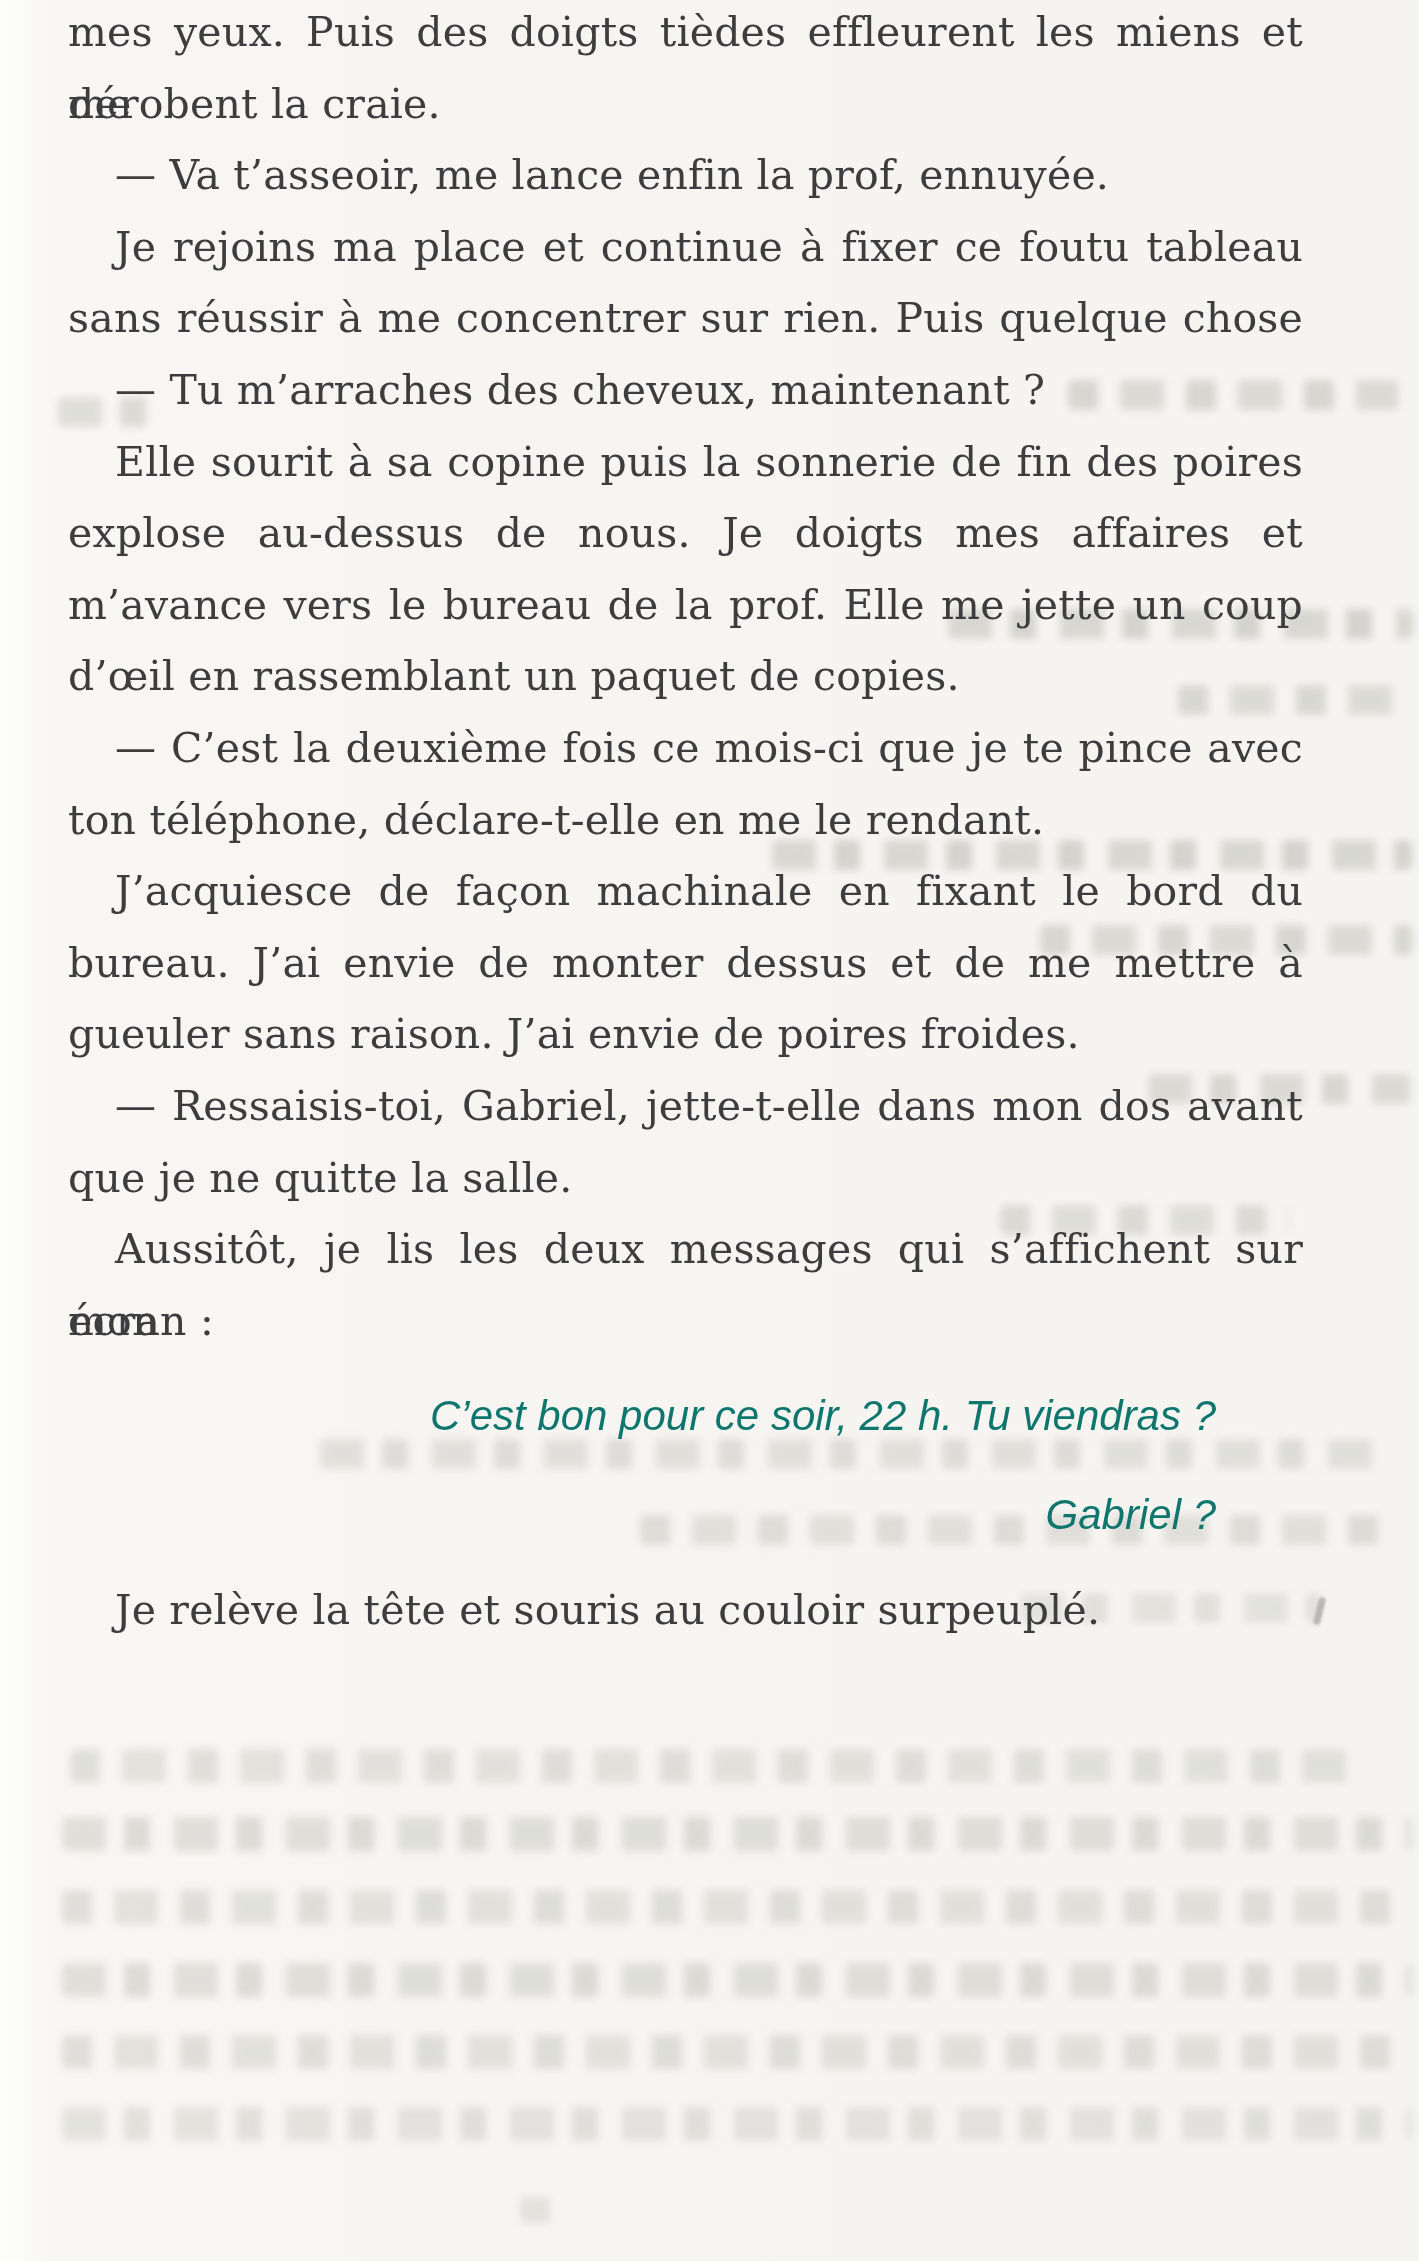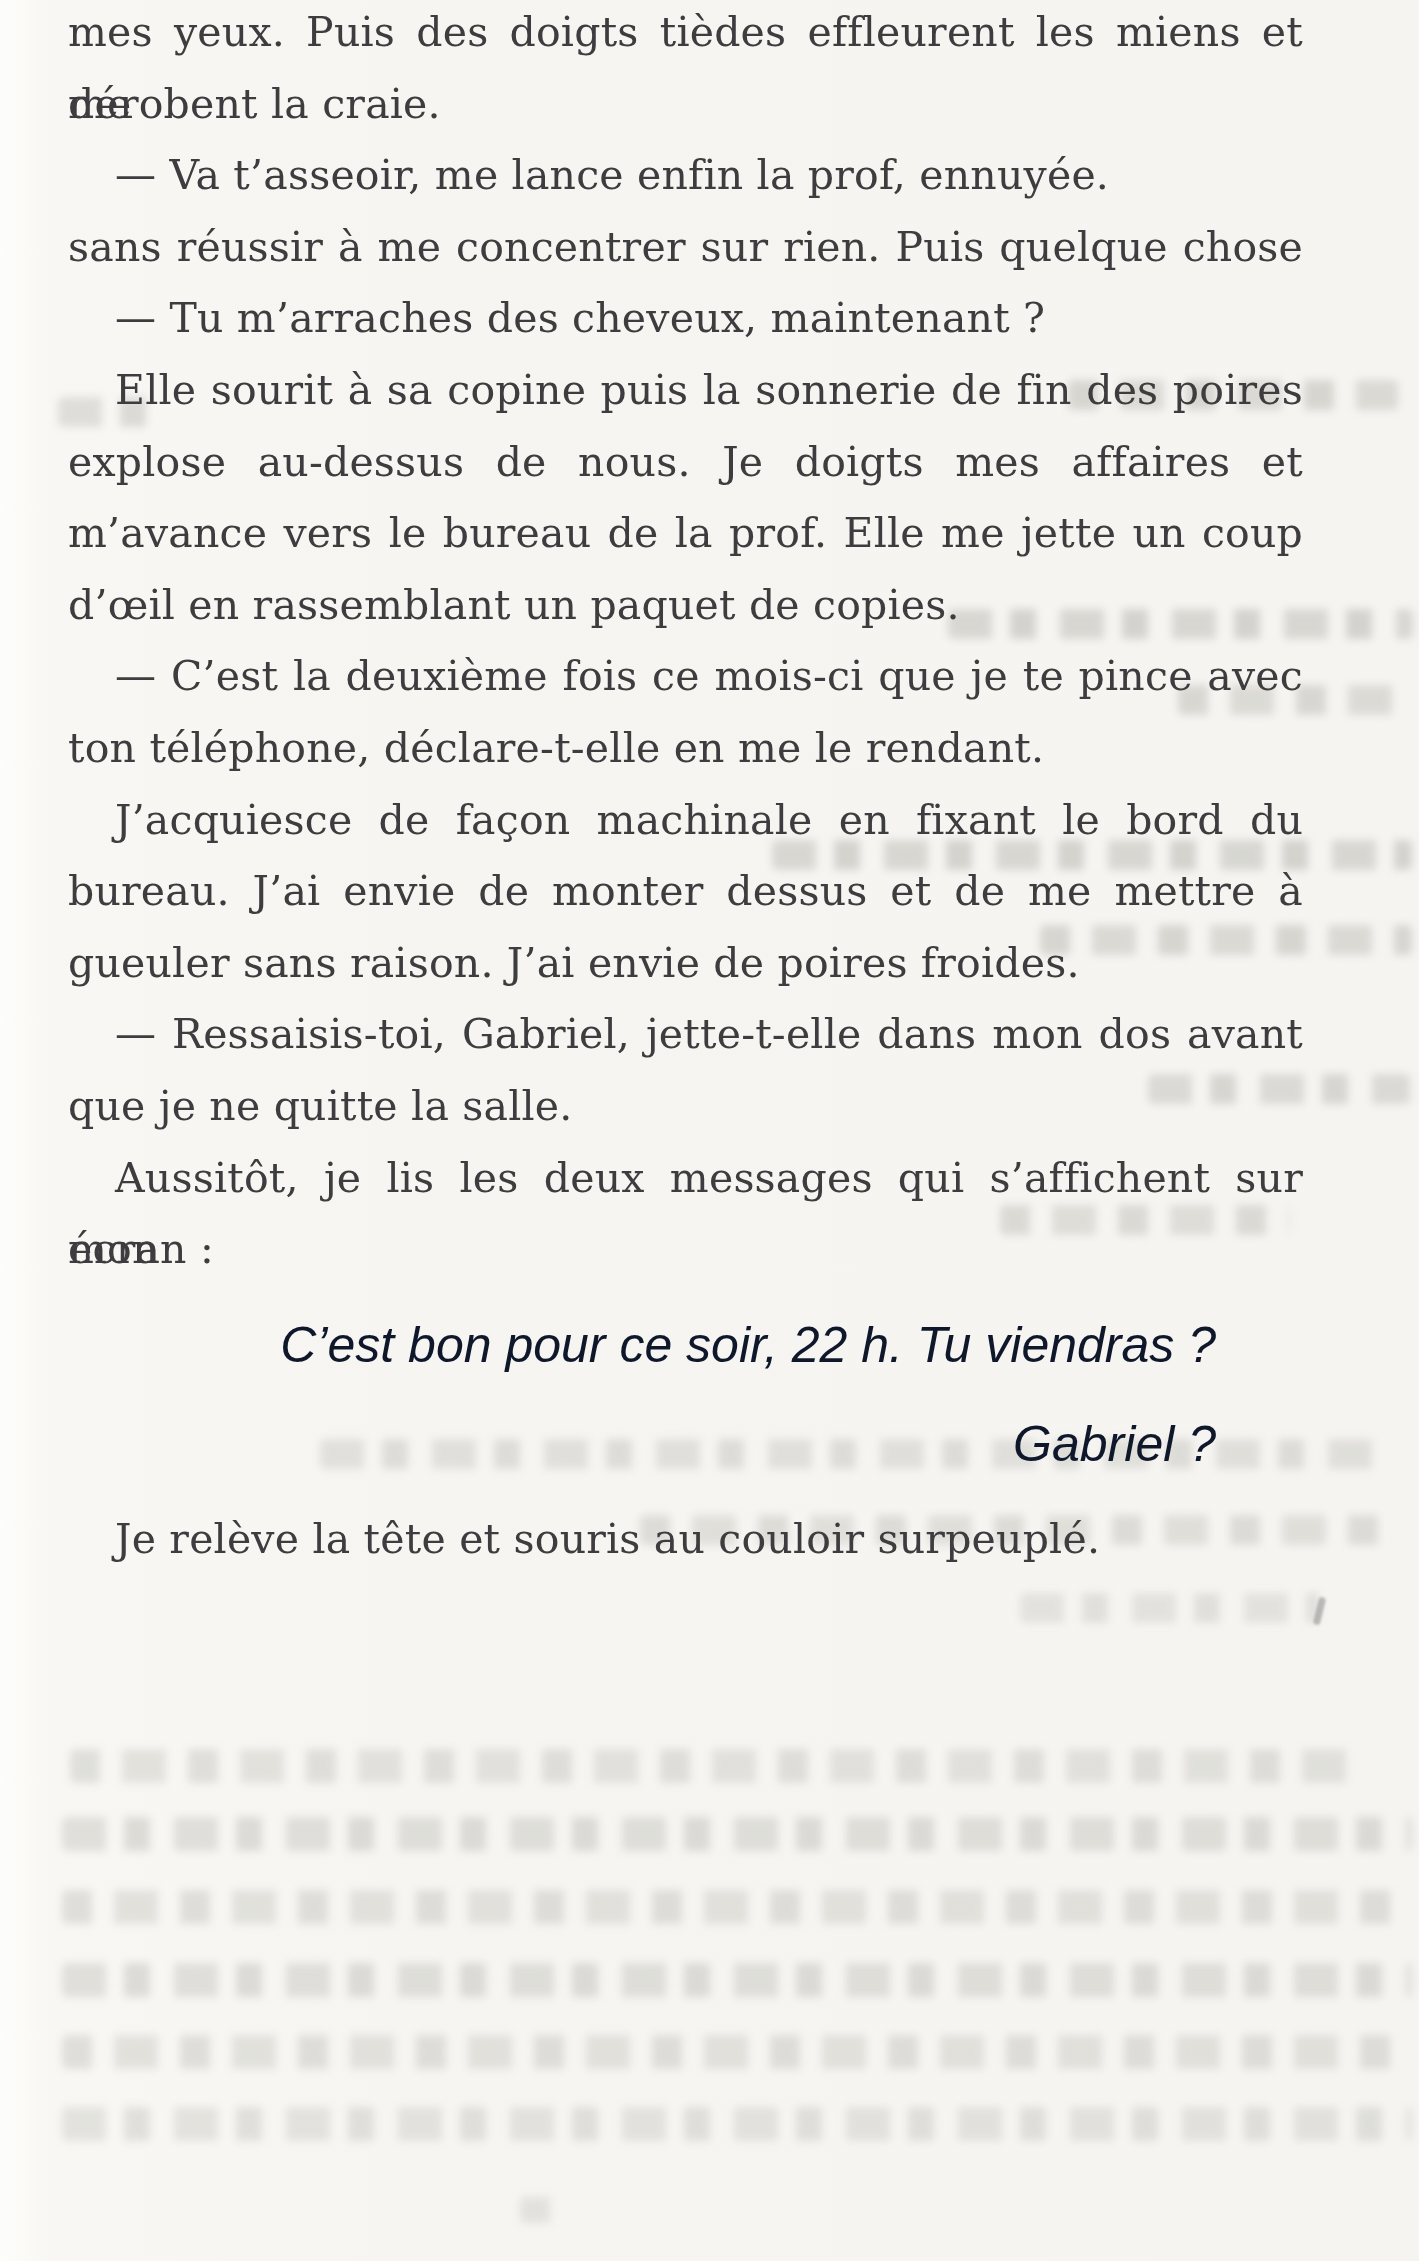--- a/index.html
+++ b/index.html
@@ -47,22 +47,22 @@
     font-size: 41px;
     letter-spacing: 0.2px;
   }
   .just { text-align: justify; text-align-last: justify; }
   .ind { text-indent: 47px; }
   .msg {
     height: 72px;
     line-height: 72px;
     font-family: "Liberation Sans", sans-serif;
     font-style: italic;
-    font-size: 50px;
-    color: #0f172a;
+    font-size: 42px;
+    color: #0f766e;
     text-align: right;
     padding-right: 87px;
   }
   .msg1 { margin-top: 23px; }
   .msg2 { margin-top: 27px; }
   .closing { margin-top: 24px; }
 </style>
 </head>
 <body>
 
@@ -88,20 +88,21 @@
     <div class="ghost gB" style="left:62px;   top:2110px; width:1350px; opacity:.28; height:34px;"></div>
     <div class="ghost gA" style="left:520px; top:2200px; width:48px; opacity:.25; height:26px;"></div>
     <div class="tick"></div>
   </div>
 
   <div class="content">
     <div class="text-block">
         <div class="line just">mes yeux. Puis des doigts tièdes effleurent les miens et me</div>
         <div class="line">dérobent la craie.</div>
         <div class="line ind">— Va t’asseoir, me lance enfin la prof, ennuyée.</div>
+        <div class="line just ind">Je rejoins ma place et continue à fixer ce foutu tableau</div>
         <div class="line just">sans réussir à me concentrer sur rien. Puis quelque chose</div>
         <div class="line ind">— Tu m’arraches des cheveux, maintenant ?</div>
         <div class="line just ind">Elle sourit à sa copine puis la sonnerie de fin des poires</div>
         <div class="line just">explose au-dessus de nous. Je doigts mes affaires et</div>
         <div class="line just">m’avance vers le bureau de la prof. Elle me jette un coup</div>
         <div class="line">d’œil en rassemblant un paquet de copies.</div>
         <div class="line just ind">— C’est la deuxième fois ce mois-ci que je te pince avec</div>
         <div class="line">ton téléphone, déclare-t-elle en me le rendant.</div>
         <div class="line just ind">J’acquiesce de façon machinale en fixant le bord du</div>
         <div class="line just">bureau. J’ai envie de monter dessus et de me mettre à</div>

